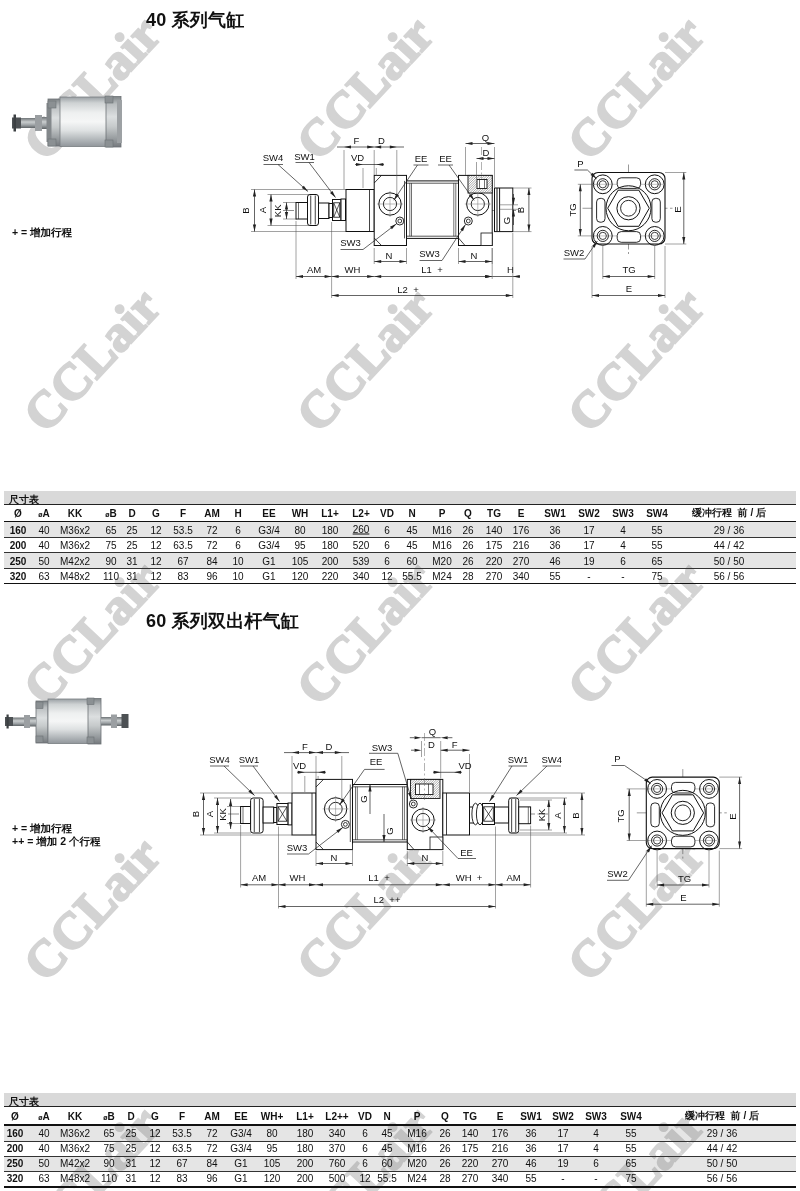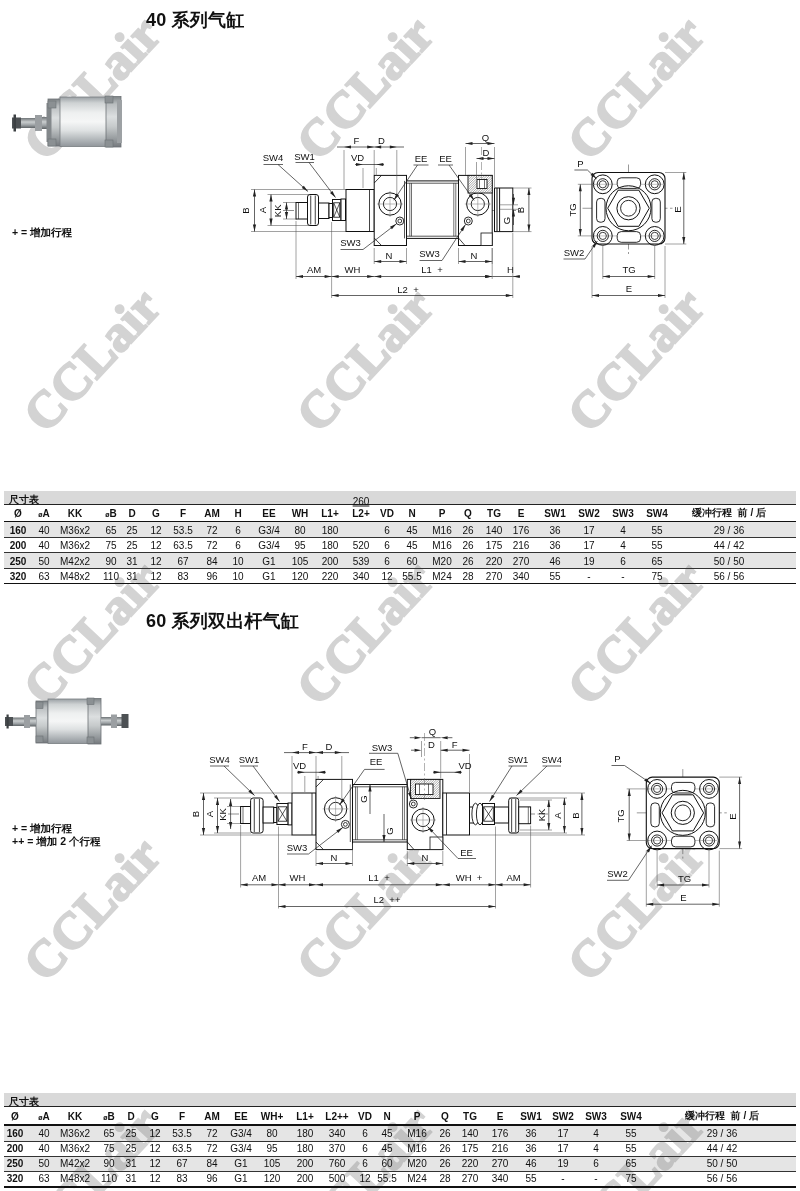--- a/index.html
+++ b/index.html
@@ -712,21 +712,21 @@
 <div class="tc" style="left:300px;top:529.5px;">80</div>
 <div class="tc" style="left:300px;top:545px;">95</div>
 <div class="tc" style="left:300px;top:560.5px;">105</div>
 <div class="tc" style="left:300px;top:575.5px;">120</div>
 <div class="tc" style="left:330px;top:513px;font-weight:bold;">L1+</div>
 <div class="tc" style="left:330px;top:529.5px;">180</div>
 <div class="tc" style="left:330px;top:545px;">180</div>
 <div class="tc" style="left:330px;top:560.5px;">200</div>
 <div class="tc" style="left:330px;top:575.5px;">220</div>
 <div class="tc" style="left:361px;top:513px;font-weight:bold;">L2+</div>
-<div class="tc" style="left:361px;top:501px;text-decoration:underline;">260</div>
+<div class="tc" style="left:361px;top:529px;text-decoration:underline;">260</div>
 <div class="tc" style="left:361px;top:545px;">520</div>
 <div class="tc" style="left:361px;top:560.5px;">539</div>
 <div class="tc" style="left:361px;top:575.5px;">340</div>
 <div class="tc" style="left:387px;top:513px;font-weight:bold;">VD</div>
 <div class="tc" style="left:387px;top:529.5px;">6</div>
 <div class="tc" style="left:387px;top:545px;">6</div>
 <div class="tc" style="left:387px;top:560.5px;">6</div>
 <div class="tc" style="left:387px;top:575.5px;">12</div>
 <div class="tc" style="left:412px;top:513px;font-weight:bold;">N</div>
 <div class="tc" style="left:412px;top:529.5px;">45</div>

